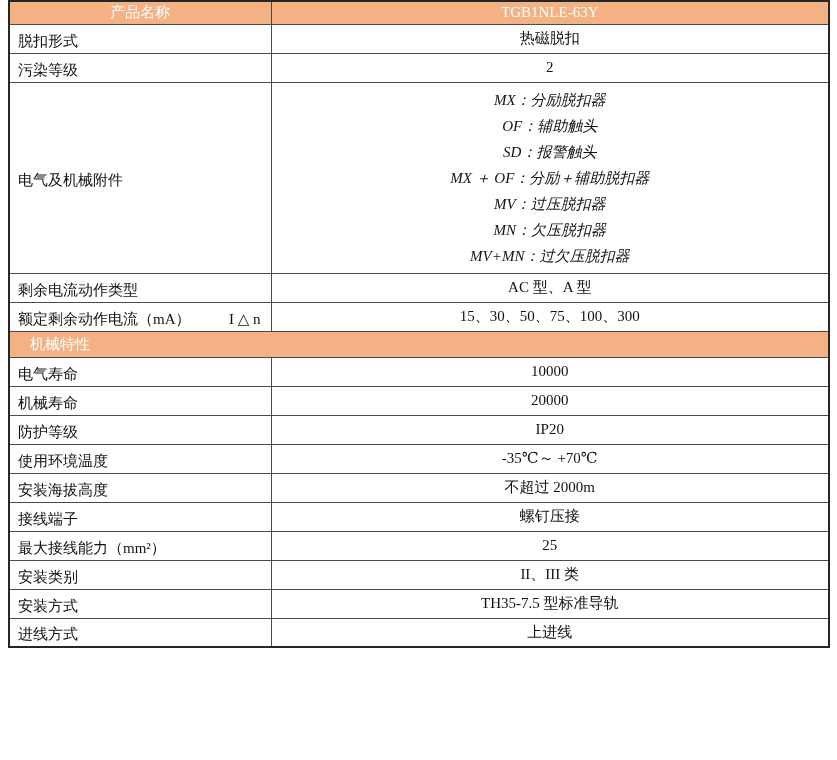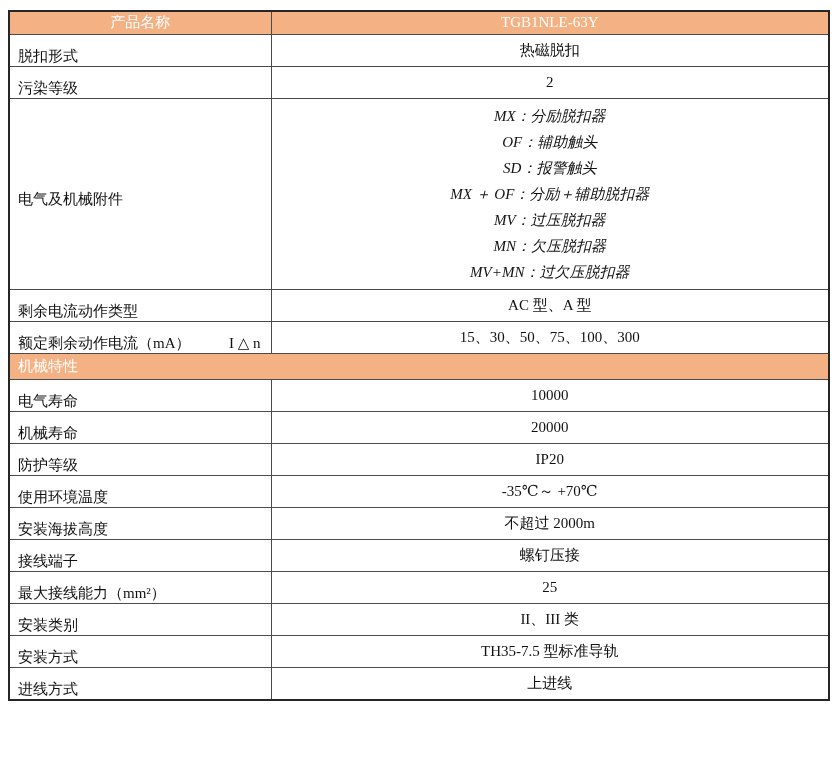--- a/index.html
+++ b/index.html
@@ -20,21 +20,21 @@
   .page {
     position: relative;
     width: 837px;
     height: 760px;
     background: var(--page-bg);
     overflow: hidden;
   }
   table.spec-table {
     position: absolute;
     left: 8px;
-    top: 10px;
+    top: 0;
     width: 822px;
     border-collapse: collapse;
     table-layout: fixed;
     border: 2px solid var(--border-outer);
     font-size: 15px;
   }
   col.col-label { width: 262px; }
   th, td {
     border: 1px solid var(--border-inner);
     vertical-align: middle;
@@ -44,26 +44,26 @@
     color: var(--accent-text);
     font-weight: normal;
     height: 23px;
     text-align: center;
     padding: 0;
   }
   td.section-cell {
     background: var(--accent);
     color: var(--accent-text);
     height: 26px;
-    padding: 0 8px;
+    padding: 0 20px;
     text-align: left;
   }
   td.label-cell {
     height: 29px;
-    padding: 12px 10px 0 8px;
+    padding: 5px 10px 0 8px;
     text-align: left;
   }
   td.label-cell .label-symbol { float: right; }
   td.value-cell {
     height: 29px;
     text-align: center;
     padding: 0 4px;
   }
   td.value-cell.multi { padding: 4px 0; font-style: italic; }
   .value-line {

